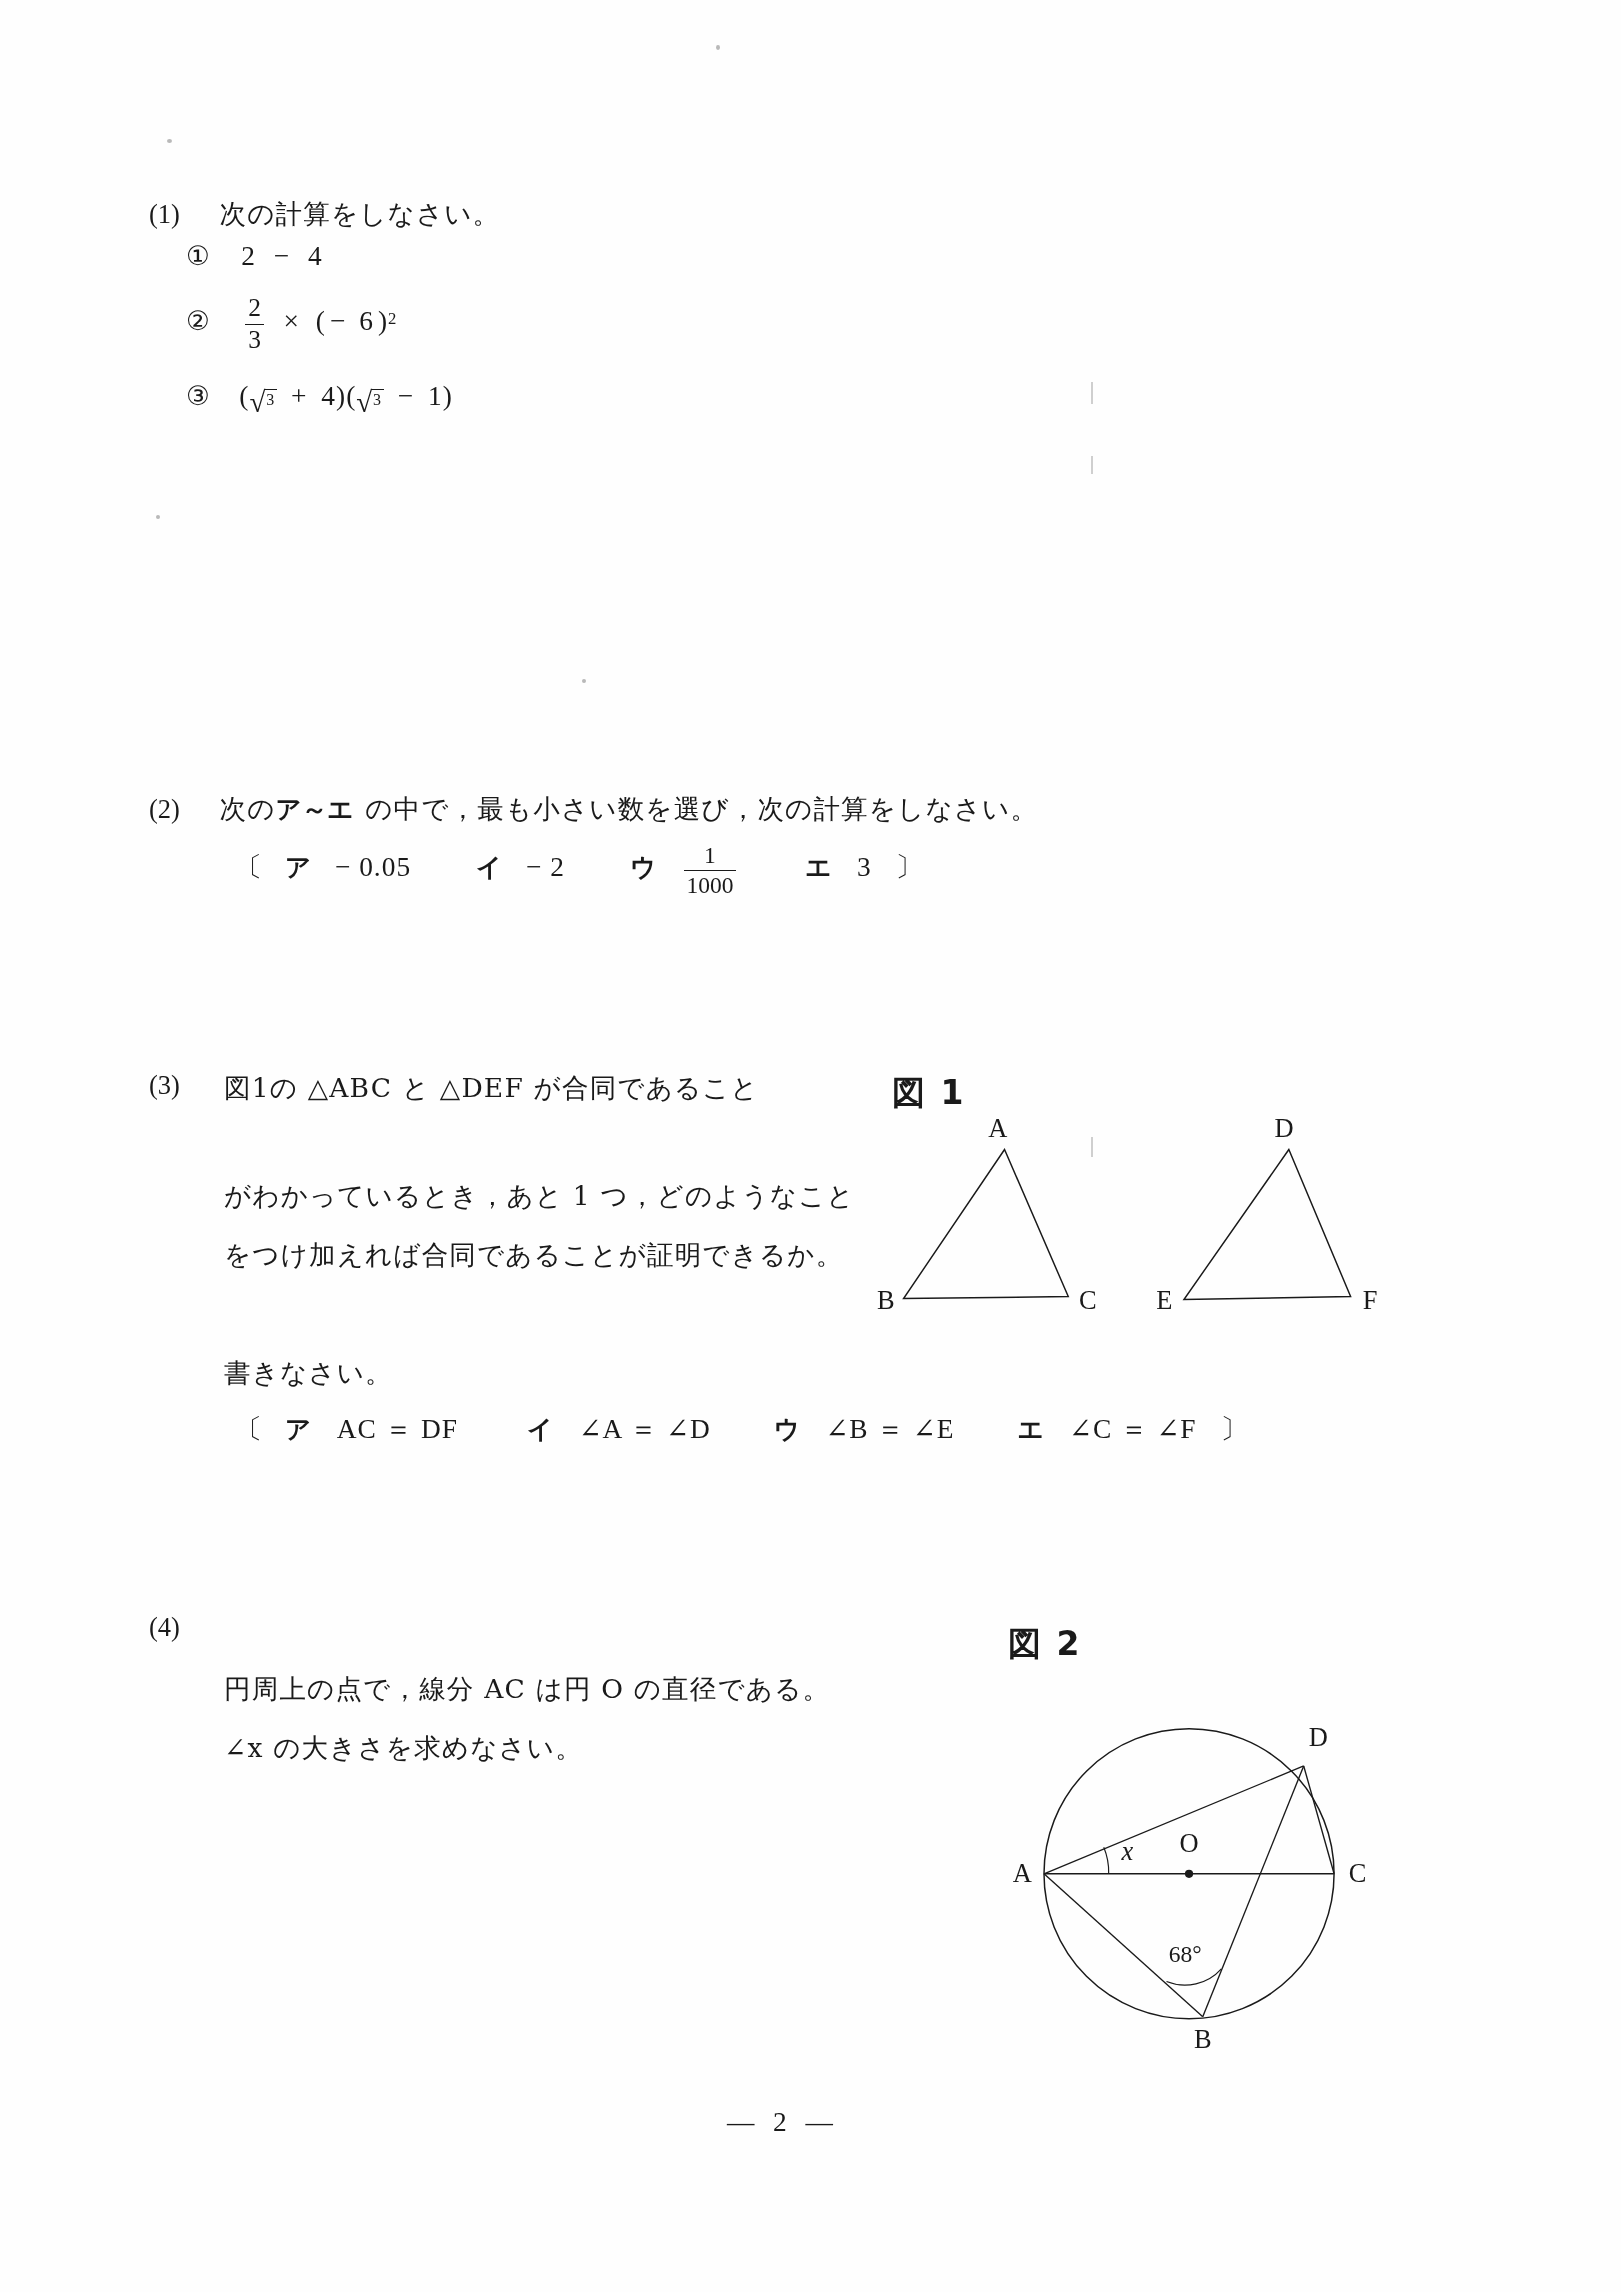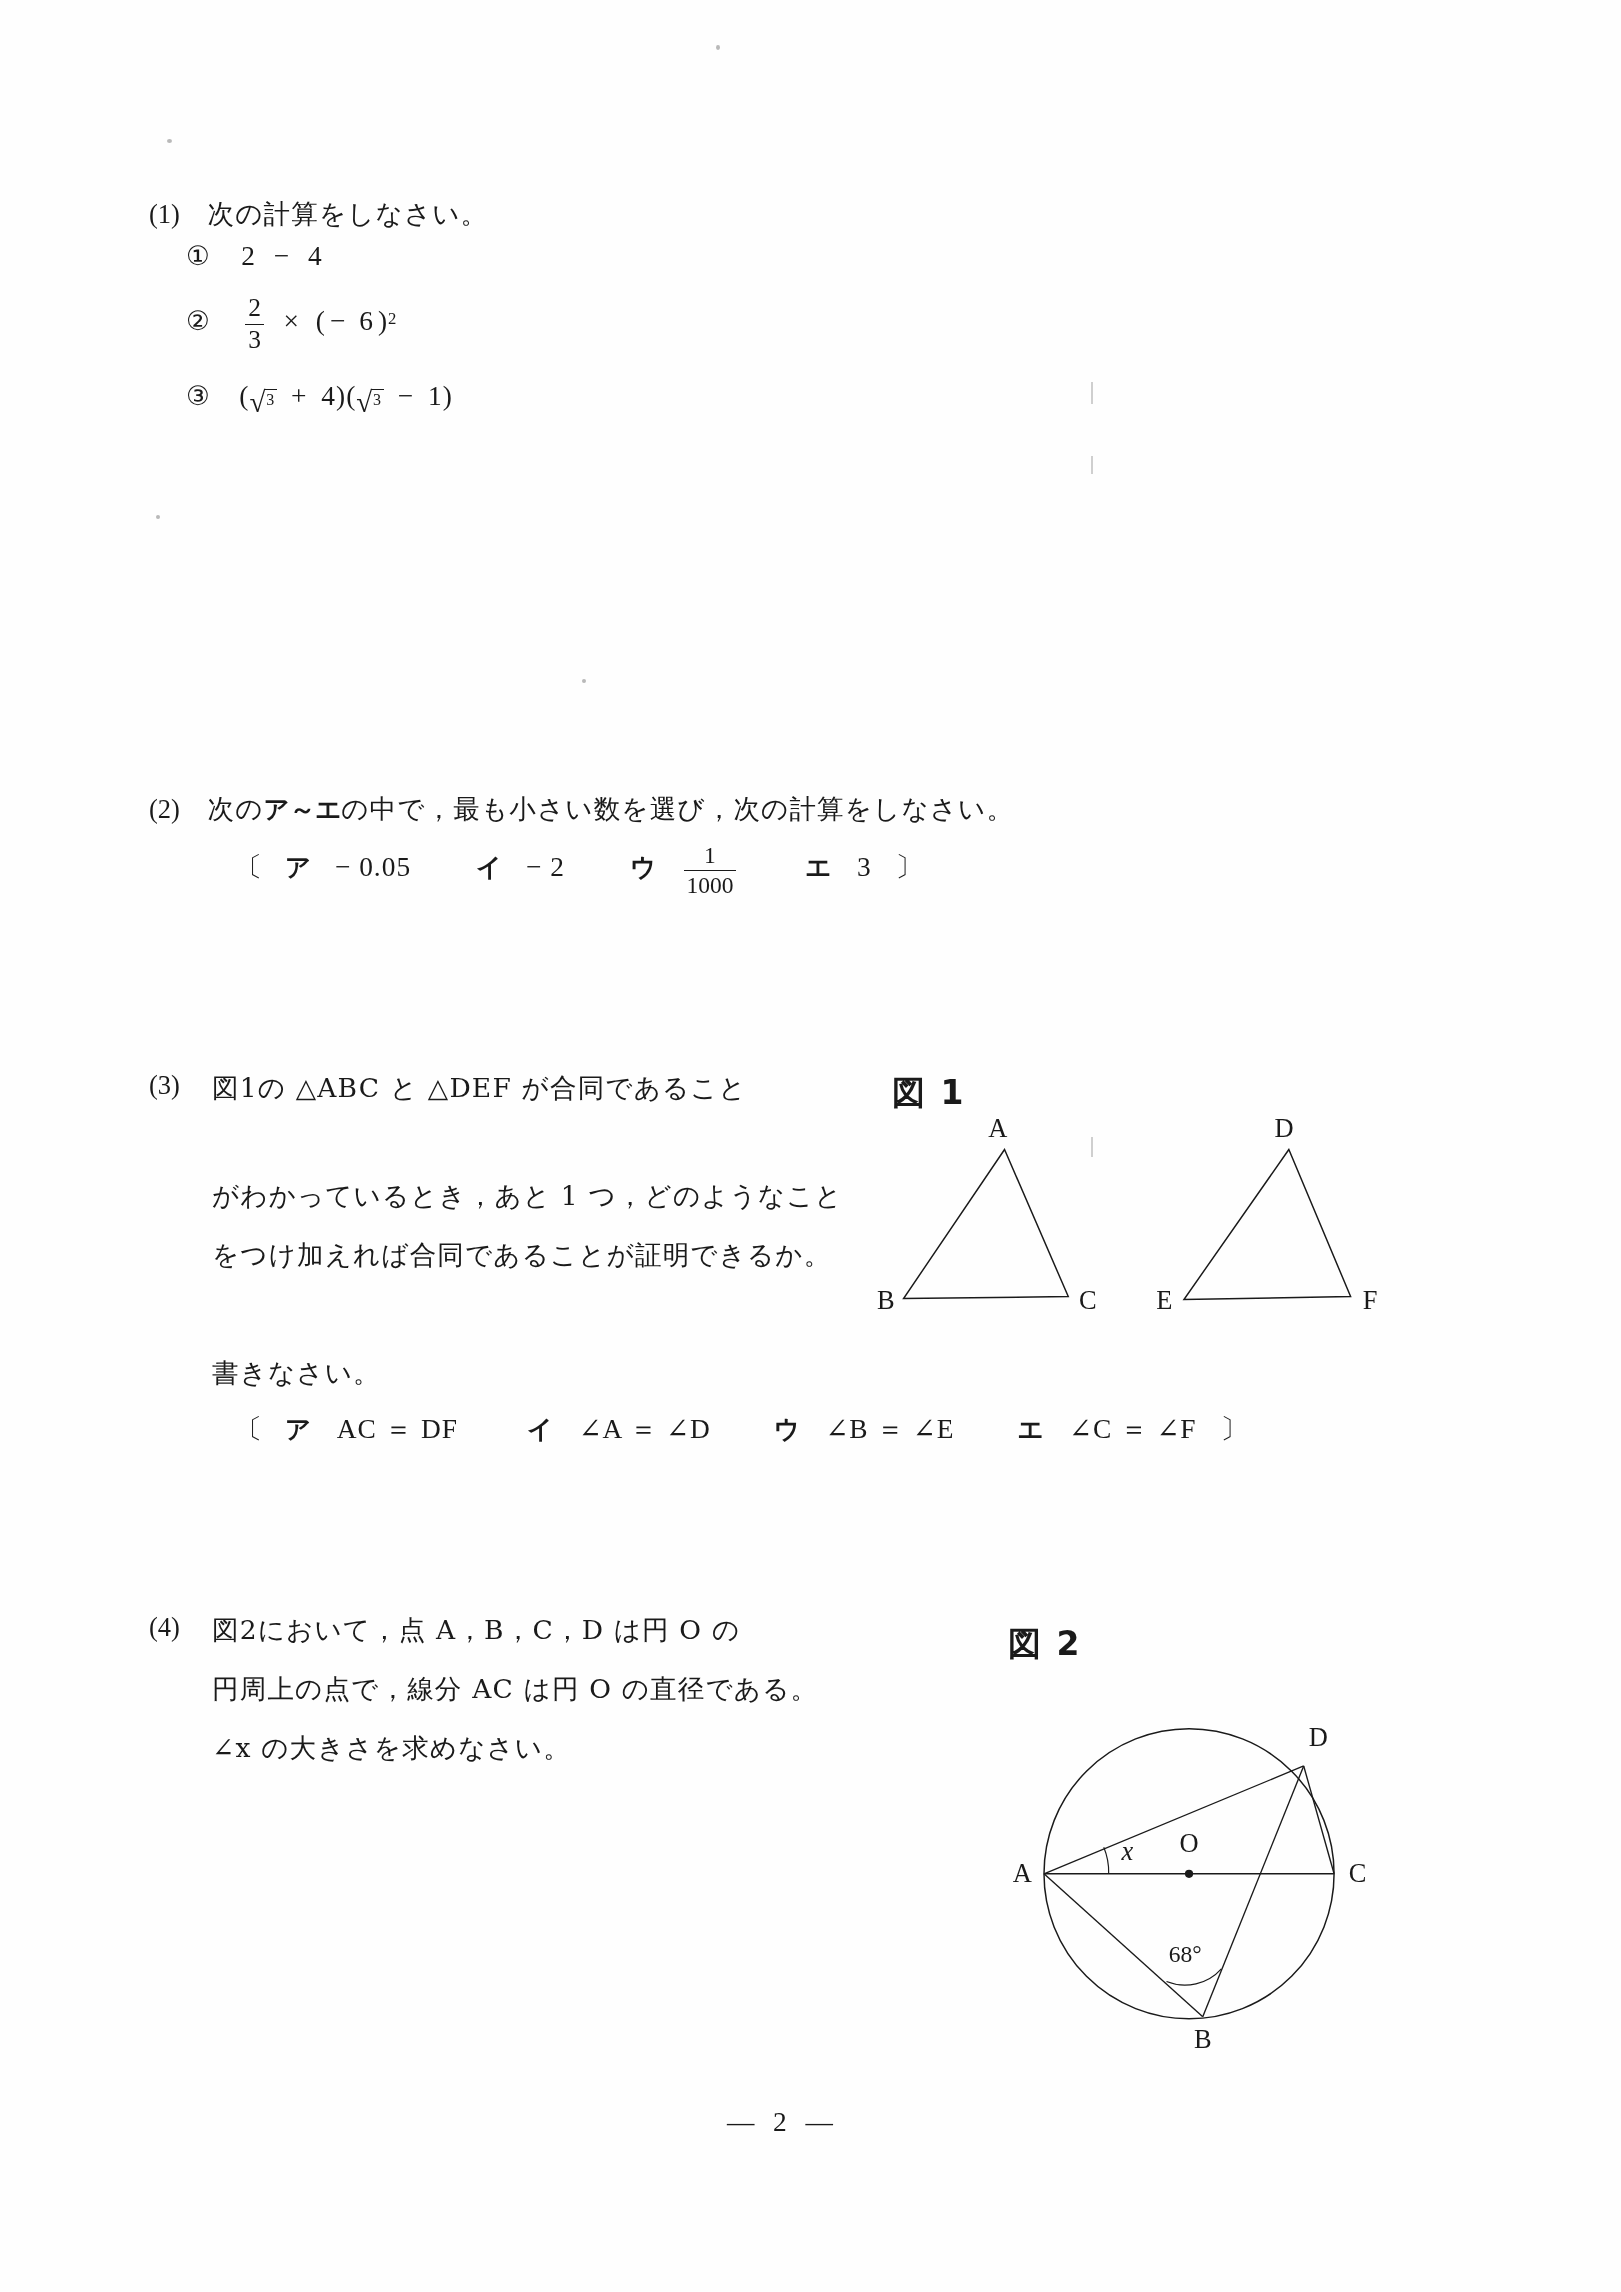--- a/index.html
+++ b/index.html
@@ -40,20 +40,21 @@
   }
   .q-head .jp-title {
     font-weight: normal;
     font-family: "DejaVu Serif", "Liberation Serif", serif;
   }
 
   .jp {
     font-family: "DejaVu Serif", "Liberation Serif", serif;
     font-size: 26.5px;
     letter-spacing: 1.2px;
+    margin-left: 12px;
   }
   .num-label {
     font-family: "Liberation Serif", serif;
     font-size: 26.5px;
   }
   .math {
     font-family: "Liberation Serif", "DejaVu Serif", serif;
     font-size: 27.4px;
     letter-spacing: 1px;
   }
@@ -293,21 +294,20 @@
       <text class="lbl" x="410" y="20" text-anchor="middle">D</text>
       <text class="lbl" x="288" y="196" text-anchor="middle">E</text>
       <text class="lbl" x="498" y="196" text-anchor="middle">F</text>
     </svg>
   </div>
 
   <div class="blk" style="left:149px; top:1612px;">
     <span class="num-label">(4)</span>
   </div>
 
-  <div class="para-line jp" style="left:212px; top:1612px;">図2において，点 A，B，C，D は円 O の</div>
   <div class="para-line jp" style="left:212px; top:1671px;">円周上の点で，線分 AC は円 O の直径である。</div>
   <div class="para-line jp" style="left:212px; top:1730px;">∠x の大きさを求めなさい。</div>
 
   <div class="fig-cap" style="left:1008px; top:1622px;">図 2</div>
 
   <div class="fig" style="left:985px; top:1666px;">
     <svg width="412" height="392" viewBox="0 0 420 400">
 
       <circle cx="208" cy="212" r="148" fill="none" stroke="#1a1a1a" stroke-width="1.5"></circle>
 

